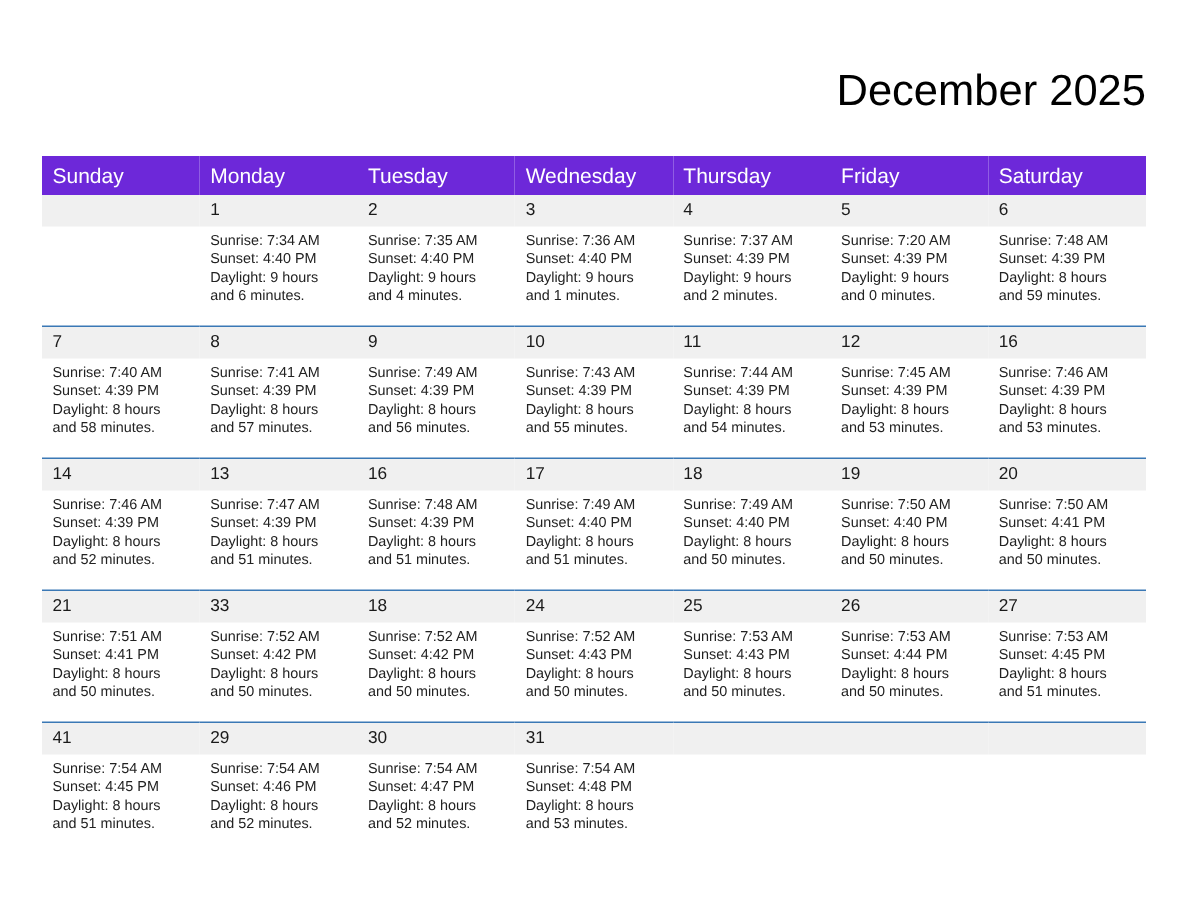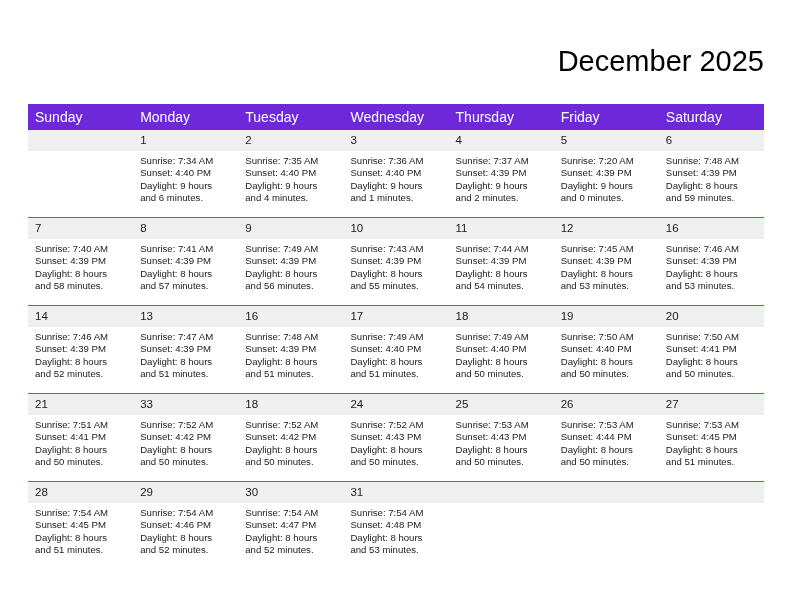--- a/index.html
+++ b/index.html
@@ -481,21 +481,21 @@
                 <div>Sunset: 4:45 PM</div>
                 <div>Daylight: 8 hours</div>
                 <div>and 51 minutes.</div>
               </div>
             </div>
           </td>
         </tr>
         <tr class="week">
           <td>
             <div class="cell">
-              <div class="daynum">28</div>
+              <div class="daynum">41</div>
               <div class="details">
                 <div>Sunrise: 7:54 AM</div>
                 <div>Sunset: 4:45 PM</div>
                 <div>Daylight: 8 hours</div>
                 <div>and 51 minutes.</div>
               </div>
             </div>
           </td>
           <td>
             <div class="cell">

